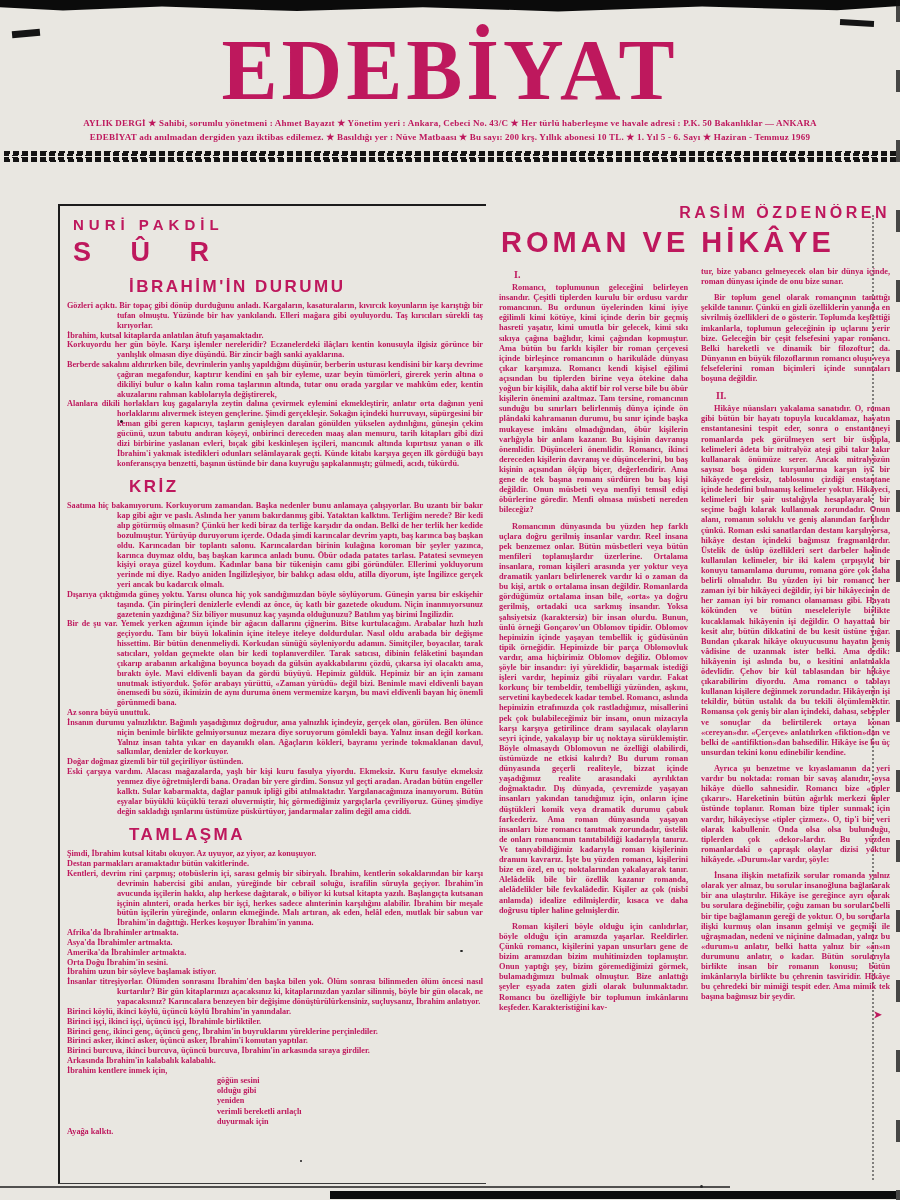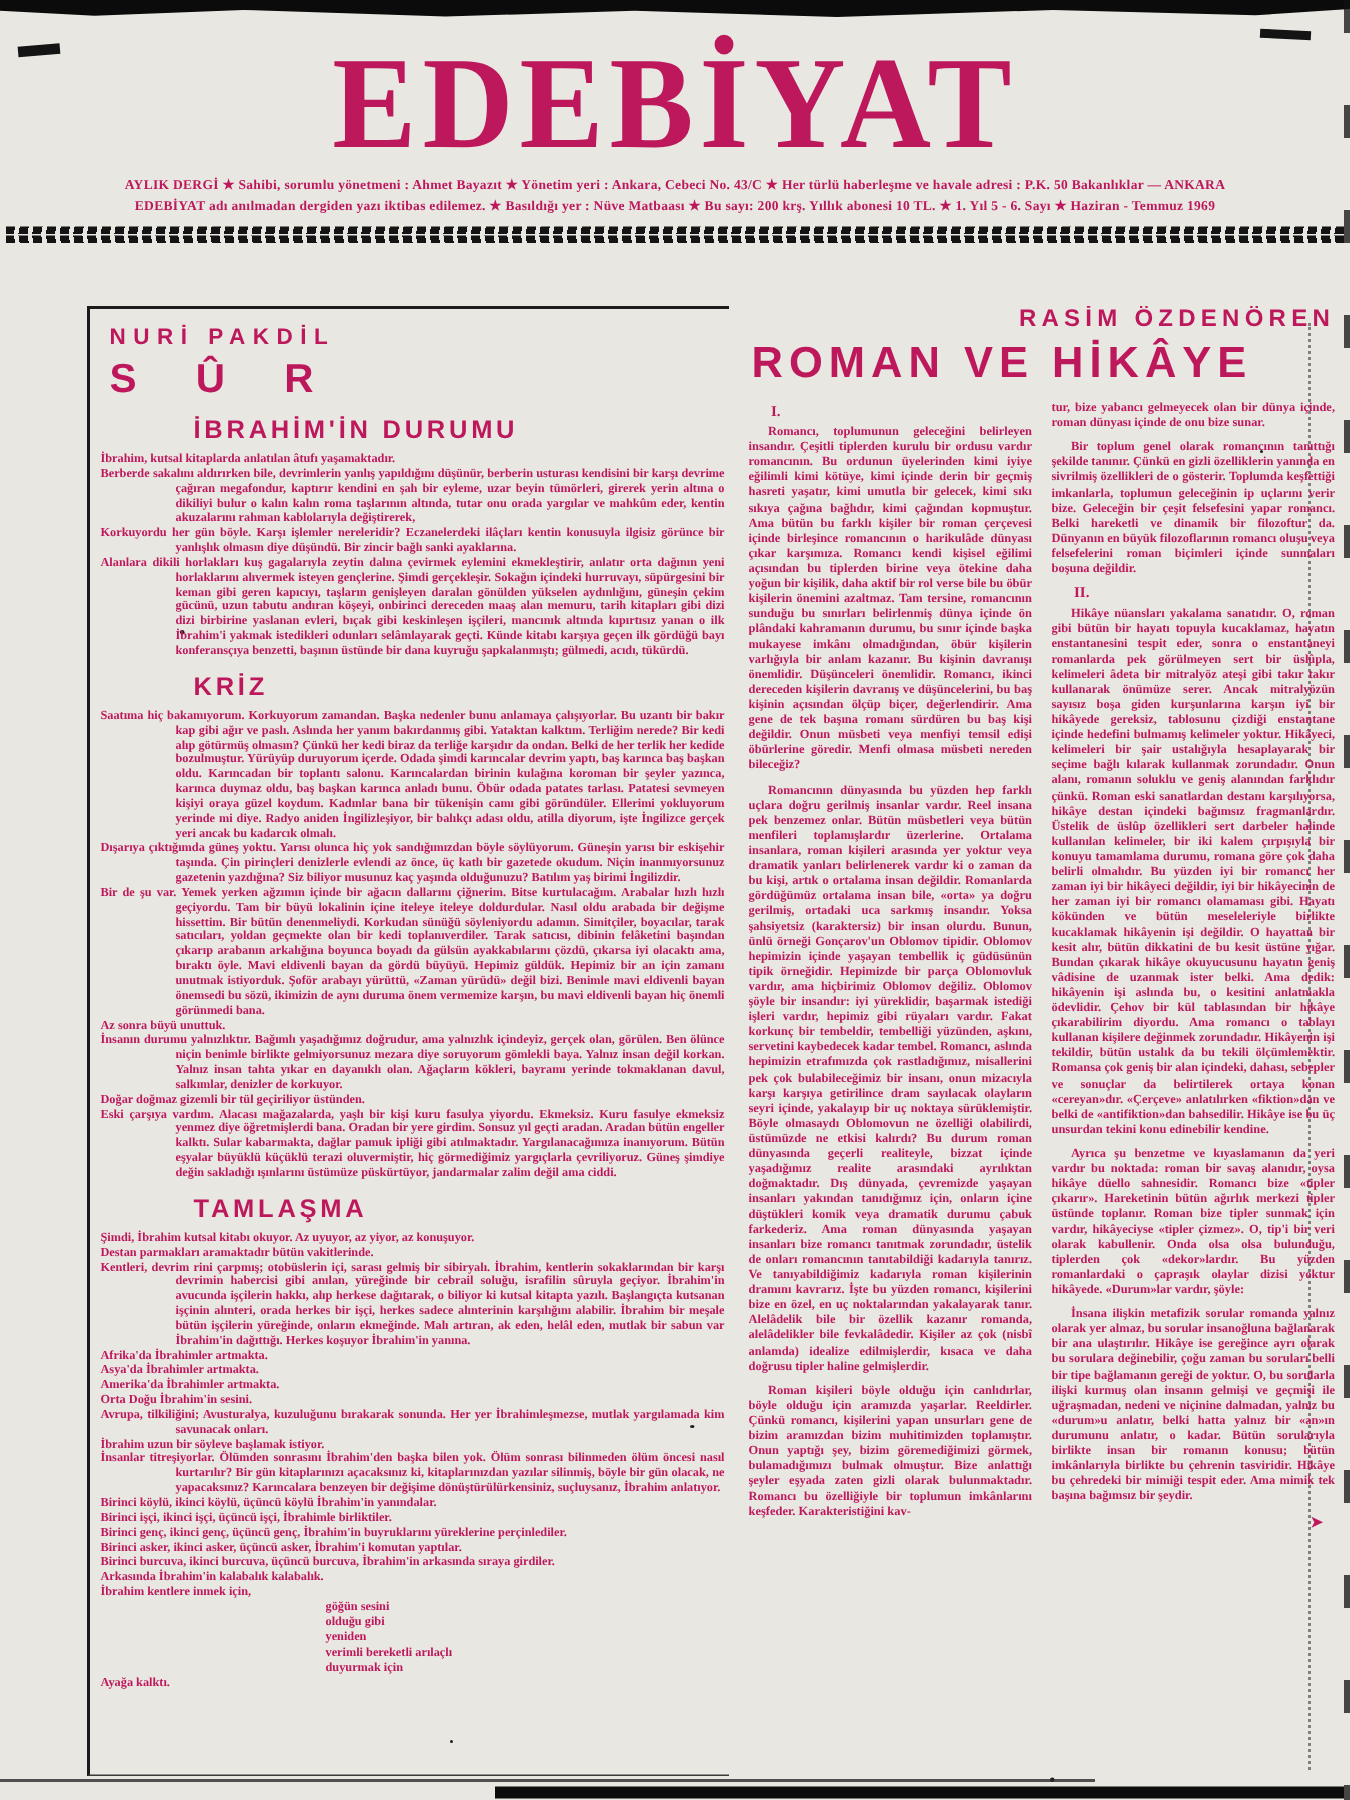--- a/index.html
+++ b/index.html
@@ -77,43 +77,43 @@
     <div class="chain"></div>
   </div>
 
   <div class="columns">
 
     <div class="leftcol">
       <div class="author-l">NURİ PAKDİL</div>
       <div class="title-l">S Û R</div>
 
       <div class="shead">İBRAHİM'İN DURUMU</div>
+      <p class="lp">Gözleri açıktı. Bir topaç gibi dönüp durduğunu anladı. Kargaların, kasaturaların, kıvırcık koyunların işe karıştığı bir tufan olmuştu. Yüzünde bir hav yankılandı. Elleri mağara gibi oyuluyordu. Taş kırıcıları sürekli taş kırıyorlar.</p>
       <p class="lp">İbrahim, kutsal kitaplarda anlatılan âtufı yaşamaktadır.</p>
+      <p class="lp">Korkuyordu her gün böyle. Karşı işlemler nereleridir? Eczanelerdeki ilâçları kentin konusuyla ilgisiz görünce bir yanlışlık olmasın diye düşündü. Bir zincir bağlı sanki ayaklarına.</p>
       <p class="lp">Berberde sakalını aldırırken bile, devrimlerin yanlış yapıldığını düşünür, berberin usturası kendisini bir karşı devrime çağıran megafondur, kaptırır kendini en şah bir eyleme, uzar beyin tümörleri, girerek yerin altına o dikiliyi bulur o kalın kalın roma taşlarının altında, tutar onu orada yargılar ve mahkûm eder, kentin akuzalarını rahman kablolarıyla değiştirerek,</p>
-      <p class="lp">Korkuyordu her gün böyle. Karşı işlemler nereleridir? Eczanelerdeki ilâçları kentin konusuyla ilgisiz görünce bir yanlışlık olmasın diye düşündü. Bir zincir bağlı sanki ayaklarına.</p>
       <p class="lp">Alanlara dikili horlakları kuş gagalarıyla zeytin dalına çevirmek eylemini ekmekleştirir, anlatır orta dağının yeni horlaklarını alıvermek isteyen gençlerine. Şimdi gerçekleşir. Sokağın içindeki hurruvayı, süpürgesini bir keman gibi geren kapıcıyı, taşların genişleyen daralan gönülden yükselen aydınlığını, güneşin çekim gücünü, uzun tabutu andıran köşeyi, onbirinci dereceden maaş alan memuru, tarih kitapları gibi dizi dizi birbirine yaslanan evleri, bıçak gibi keskinleşen işçileri, mancınık altında kıpırtısız yanan o ilk İbrahim'i yakmak istedikleri odunları selâmlayarak geçti. Künde kitabı karşıya geçen ilk gördüğü bayı konferansçıya benzetti, başının üstünde bir dana kuyruğu şapkalanmıştı; gülmedi, acıdı, tükürdü.</p>
 
       <div class="shead">KRİZ</div>
       <p class="lp">Saatıma hiç bakamıyorum. Korkuyorum zamandan. Başka nedenler bunu anlamaya çalışıyorlar. Bu uzantı bir bakır kap gibi ağır ve paslı. Aslında her yanım bakırdanmış gibi. Yataktan kalktım. Terliğim nerede? Bir kedi alıp götürmüş olmasın? Çünkü her kedi biraz da terliğe karşıdır da ondan. Belki de her terlik her kedide bozulmuştur. Yürüyüp duruyorum içerde. Odada şimdi karıncalar devrim yaptı, baş karınca baş başkan oldu. Karıncadan bir toplantı salonu. Karıncalardan birinin kulağına koroman bir şeyler yazınca, karınca duymaz oldu, baş başkan karınca anladı bunu. Öbür odada patates tarlası. Patatesi sevmeyen kişiyi oraya güzel koydum. Kadınlar bana bir tükenişin camı gibi göründüler. Ellerimi yokluyorum yerinde mi diye. Radyo aniden İngilizleşiyor, bir balıkçı adası oldu, atilla diyorum, işte İngilizce gerçek yeri ancak bu kadarcık olmalı.</p>
       <p class="lp">Dışarıya çıktığımda güneş yoktu. Yarısı olunca hiç yok sandığımızdan böyle söylüyorum. Güneşin yarısı bir eskişehir taşında. Çin pirinçleri denizlerle evlendi az önce, üç katlı bir gazetede okudum. Niçin inanmıyorsunuz gazetenin yazdığına? Siz biliyor musunuz kaç yaşında olduğunuzu? Batılım yaş birimi İngilizdir.</p>
       <p class="lp">Bir de şu var. Yemek yerken ağzımın içinde bir ağacın dallarını çiğnerim. Bitse kurtulacağım. Arabalar hızlı hızlı geçiyordu. Tam bir büyü lokalinin içine iteleye iteleye doldurdular. Nasıl oldu arabada bir değişme hissettim. Bir bütün denenmeliydi. Korkudan sünüğü söyleniyordu adamın. Simitçiler, boyacılar, tarak satıcıları, yoldan geçmekte olan bir kedi toplanıverdiler. Tarak satıcısı, dibinin felâketini başından çıkarıp arabanın arkalığına boyunca boyadı da gülsün ayakkabılarını çözdü, çıkarsa iyi olacaktı ama, bıraktı öyle. Mavi eldivenli bayan da gördü büyüyü. Hepimiz güldük. Hepimiz bir an için zamanı unutmak istiyorduk. Şoför arabayı yürüttü, «Zaman yürüdü» değil bizi. Benimle mavi eldivenli bayan önemsedi bu sözü, ikimizin de aynı duruma önem vermemize karşın, bu mavi eldivenli bayan hiç önemli görünmedi bana.</p>
       <p class="lp">Az sonra büyü unuttuk.</p>
       <p class="lp">İnsanın durumu yalnızlıktır. Bağımlı yaşadığımız doğrudur, ama yalnızlık içindeyiz, gerçek olan, görülen. Ben ölünce niçin benimle birlikte gelmiyorsunuz mezara diye soruyorum gömlekli baya. Yalnız insan değil korkan. Yalnız insan tahta yıkar en dayanıklı olan. Ağaçların kökleri, bayramı yerinde tokmaklanan davul, salkımlar, denizler de korkuyor.</p>
       <p class="lp">Doğar doğmaz gizemli bir tül geçiriliyor üstünden.</p>
       <p class="lp">Eski çarşıya vardım. Alacası mağazalarda, yaşlı bir kişi kuru fasulya yiyordu. Ekmeksiz. Kuru fasulye ekmeksiz yenmez diye öğretmişlerdi bana. Oradan bir yere girdim. Sonsuz yıl geçti aradan. Aradan bütün engeller kalktı. Sular kabarmakta, dağlar pamuk ipliği gibi atılmaktadır. Yargılanacağımıza inanıyorum. Bütün eşyalar büyüklü küçüklü terazi oluvermiştir, hiç görmediğimiz yargıçlarla çevriliyoruz. Güneş şimdiye değin sakladığı ışınlarını üstümüze püskürtüyor, jandarmalar zalim değil ama ciddi.</p>
 
       <div class="shead">TAMLAŞMA</div>
       <p class="lp">Şimdi, İbrahim kutsal kitabı okuyor. Az uyuyor, az yiyor, az konuşuyor.</p>
       <p class="lp">Destan parmakları aramaktadır bütün vakitlerinde.</p>
       <p class="lp">Kentleri, devrim rini çarpmış; otobüslerin içi, sarası gelmiş bir sibiryalı. İbrahim, kentlerin sokaklarından bir karşı devrimin habercisi gibi anılan, yüreğinde bir cebrail soluğu, israfilin sûruyla geçiyor. İbrahim'in avucunda işçilerin hakkı, alıp herkese dağıtarak, o biliyor ki kutsal kitapta yazılı. Başlangıçta kutsanan işçinin alınteri, orada herkes bir işçi, herkes sadece alınterinin karşılığını alabilir. İbrahim bir meşale bütün işçilerin yüreğinde, onların ekmeğinde. Malı artıran, ak eden, helâl eden, mutlak bir sabun var İbrahim'in dağıttığı. Herkes koşuyor İbrahim'in yanına.</p>
       <p class="lp">Afrika'da İbrahimler artmakta.</p>
       <p class="lp">Asya'da İbrahimler artmakta.</p>
       <p class="lp">Amerika'da İbrahimler artmakta.</p>
       <p class="lp">Orta Doğu İbrahim'in sesini.</p>
-      <p class="lp">Avrupa, tilkiliğini; Avusturalya, kuzuluğunu bırakarak sonunda. Her yer İbrahimleşmezse, mutlak yargılamada kim savunacak onları.</p>
       <p class="lp">İbrahim uzun bir söyleve başlamak istiyor.</p>
       <p class="lp">İnsanlar titreşiyorlar. Ölümden sonrasını İbrahim'den başka bilen yok. Ölüm sonrası bilinmeden ölüm öncesi nasıl kurtarılır? Bir gün kitaplarınızı açacaksınız ki, kitaplarınızdan yazılar silinmiş, böyle bir gün olacak, ne yapacaksınız? Karıncalara benzeyen bir değişime dönüştürülürkensiniz, suçluysanız, İbrahim anlatıyor.</p>
       <p class="lp">Birinci köylü, ikinci köylü, üçüncü köylü İbrahim'in yanındalar.</p>
       <p class="lp">Birinci işçi, ikinci işçi, üçüncü işçi, İbrahimle birliktiler.</p>
       <p class="lp">Birinci genç, ikinci genç, üçüncü genç, İbrahim'in buyruklarını yüreklerine perçinlediler.</p>
       <p class="lp">Birinci asker, ikinci asker, üçüncü asker, İbrahim'i komutan yaptılar.</p>
       <p class="lp">Birinci burcuva, ikinci burcuva, üçüncü burcuva, İbrahim'in arkasında sıraya girdiler.</p>
       <p class="lp">Arkasında İbrahim'in kalabalık kalabalık.</p>
       <p class="lp">İbrahim kentlere inmek için,</p>
       <p class="verse">göğün sesini</p>

